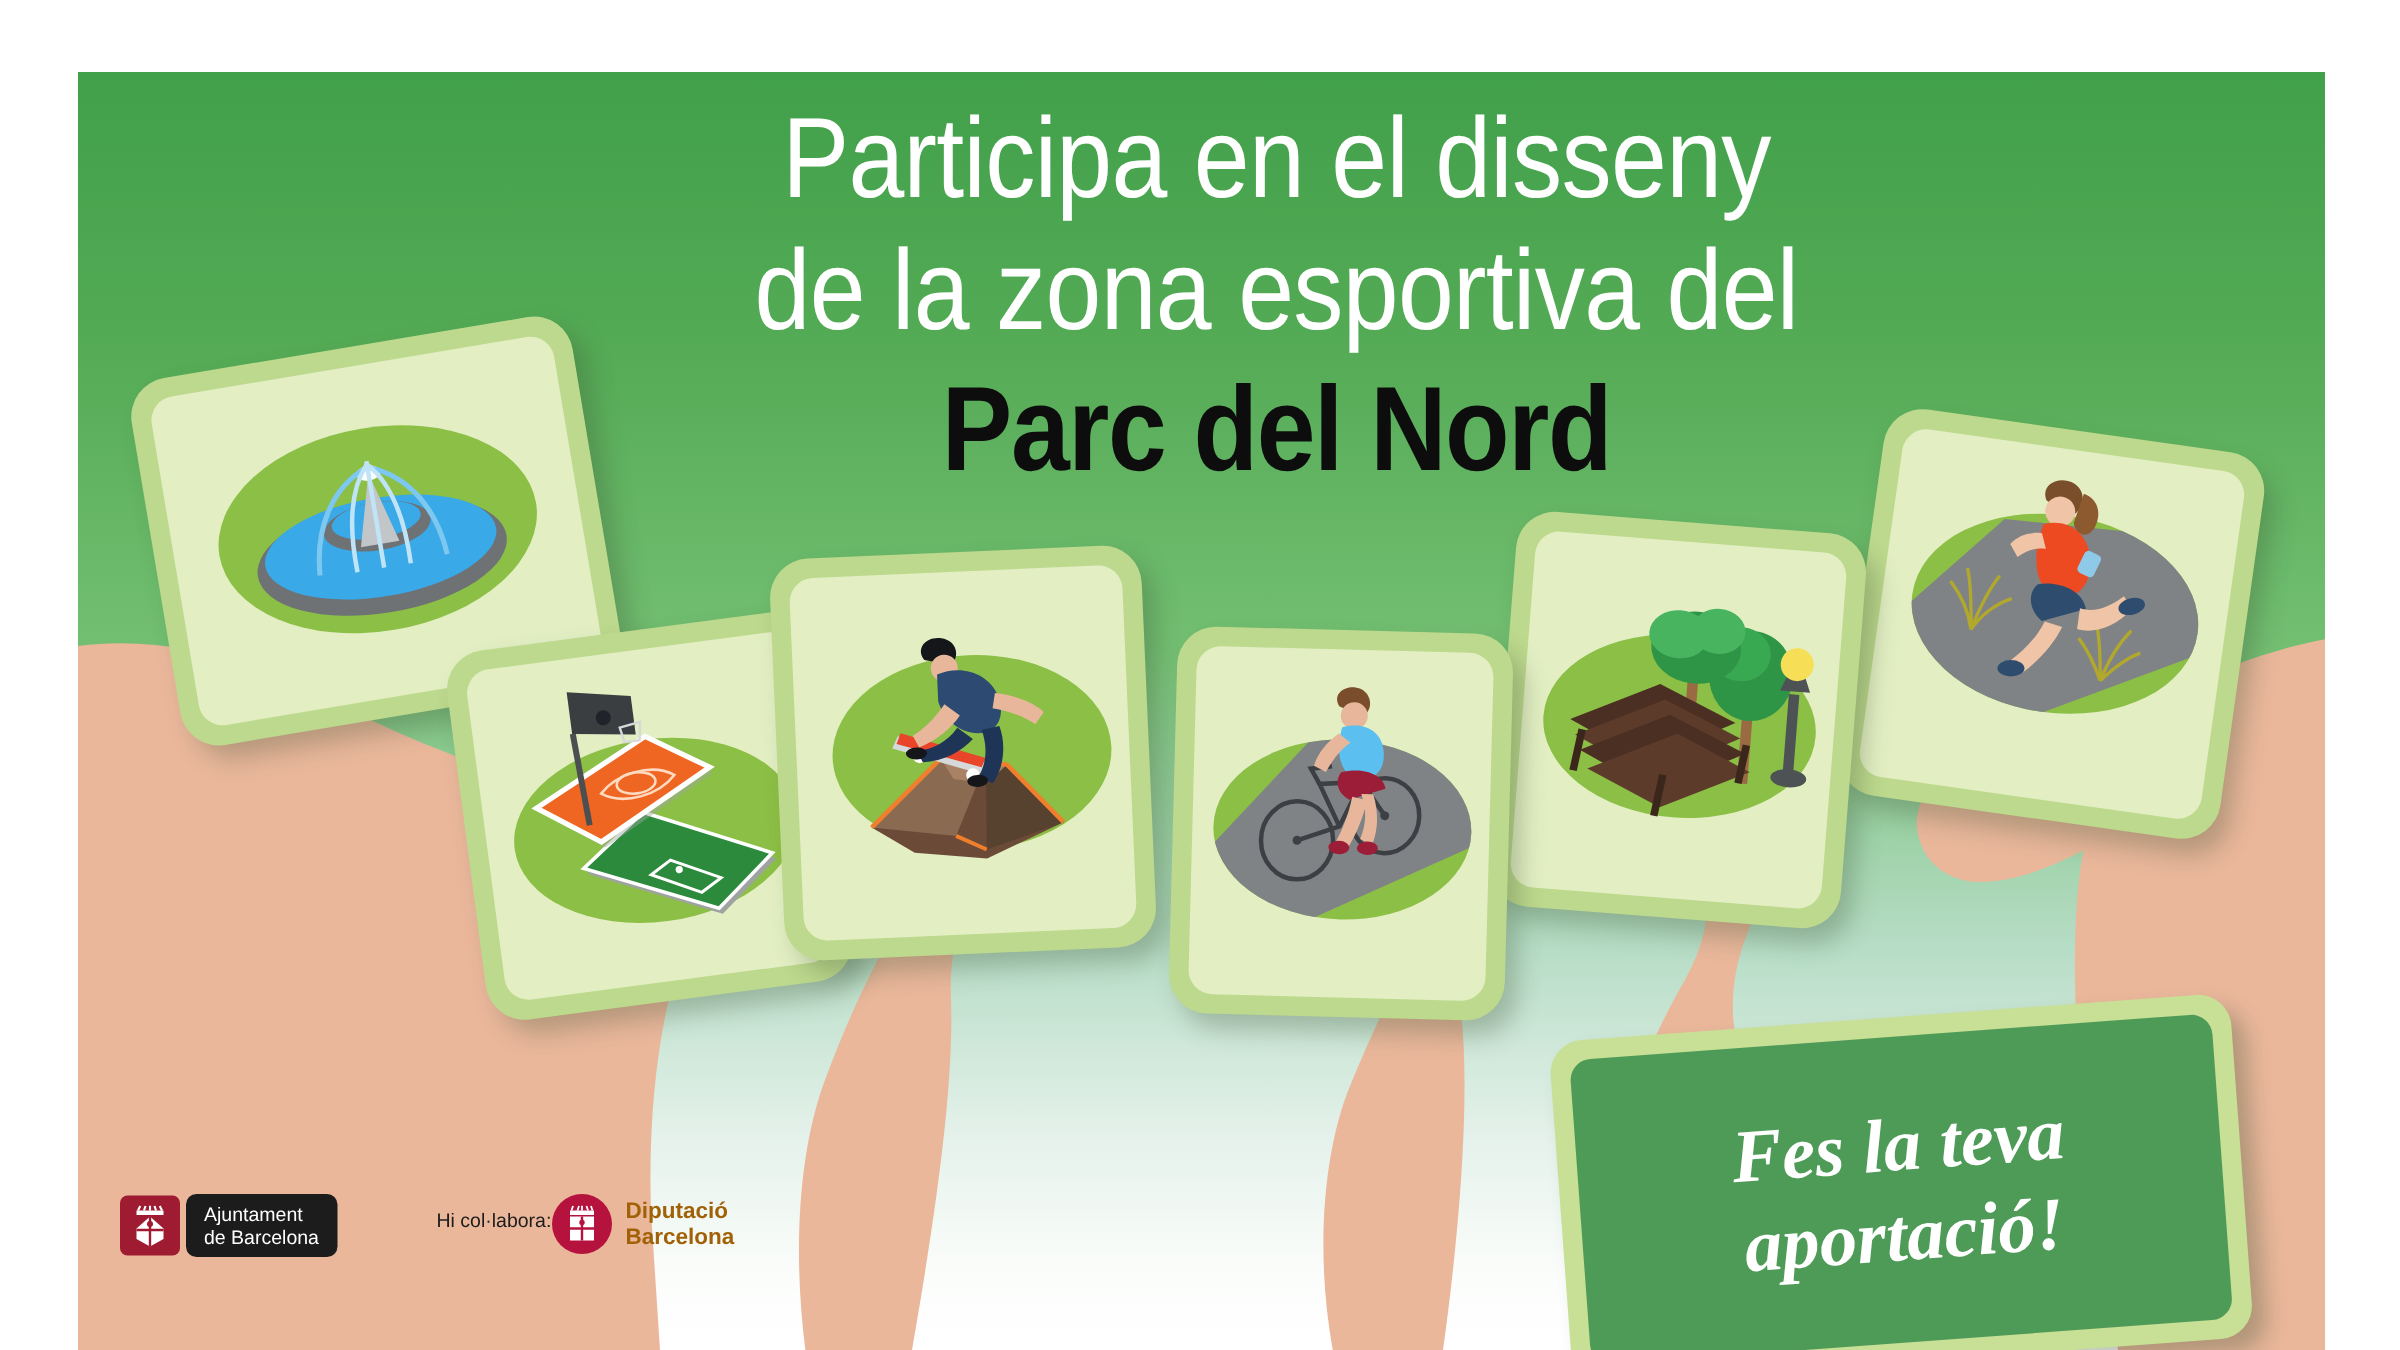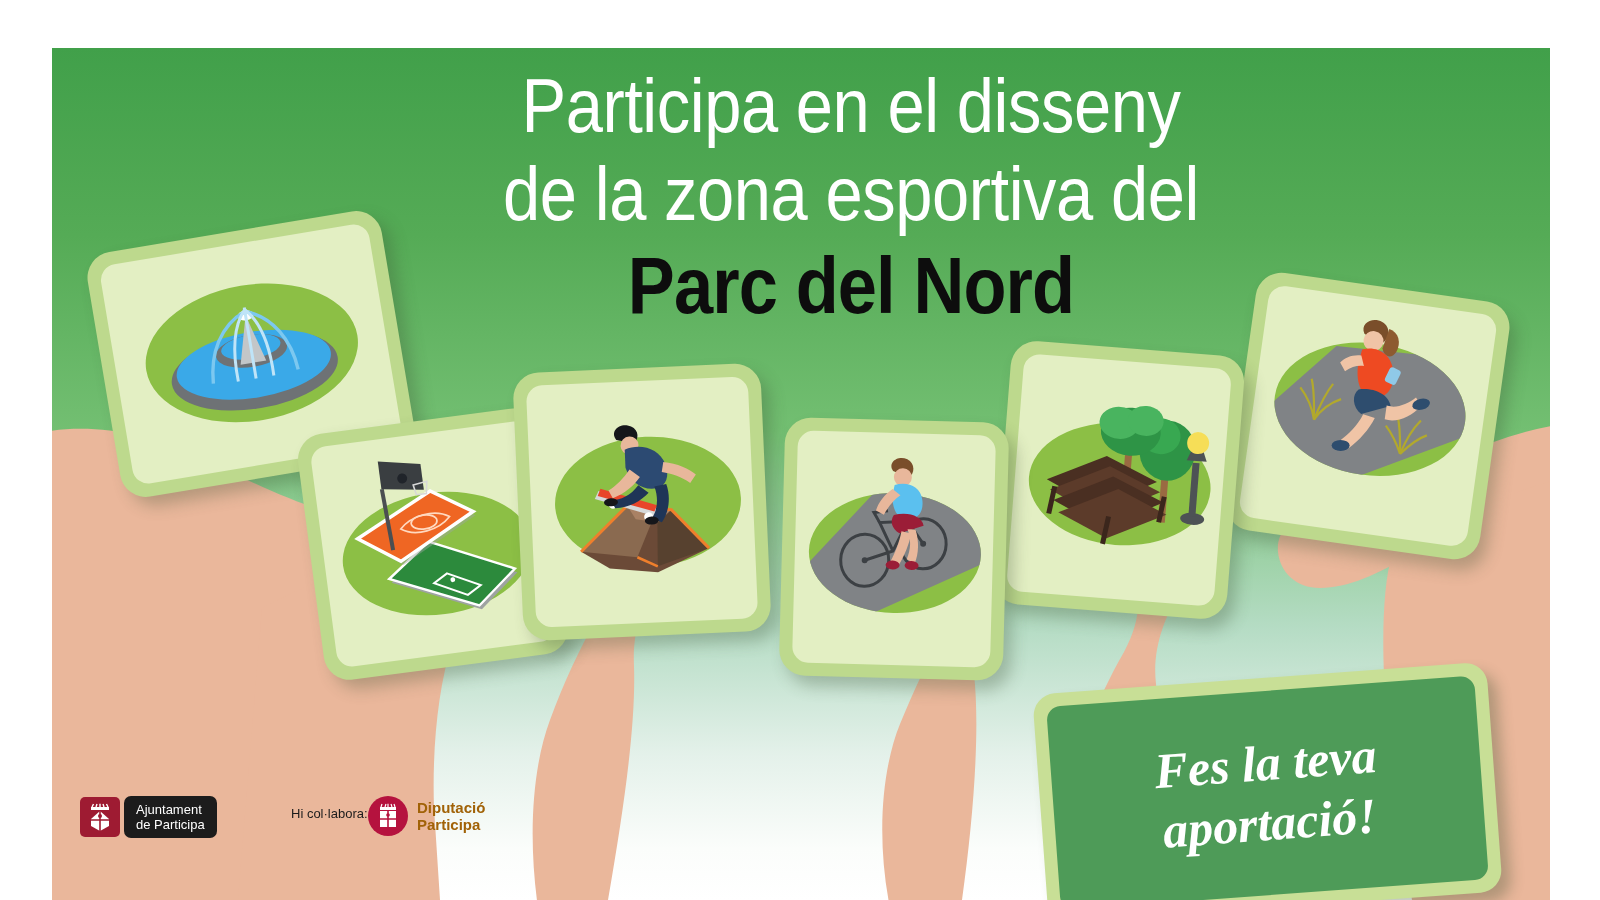--- a/index.html
+++ b/index.html
@@ -298,36 +298,36 @@
         <svg width="26" height="30" viewBox="0 0 26 30">
           <path d="M4 5 h18 v3 h-18 z" fill="#fff"></path>
           <path d="M5 5 l1.5-3 M9 5 l1-3 M13 5 l0-3.2 M17 5 l-1-3 M21 5 l-1.5-3" stroke="#fff" stroke-width="1.4"></path>
           <path d="M13 9 L22 17 L22 24 L13 29 L4 24 L4 17 Z" fill="#fff"></path>
           <path d="M13 9 L13 29 M4 18 L22 18" stroke="#9e1b32" stroke-width="1.6"></path>
           <circle cx="13" cy="14" r="2" fill="#9e1b32"></circle>
         </svg>
       </div>
       <div class="sab-name">
         <div>Ajuntament</div>
-        <div>de Participa</div>
+        <div>de Barcelona</div>
       </div>
     </div>
 
     <div class="logo-row" id="collab">Hi col·labora:</div>
 
     <div class="logo-row" id="dipu">
       <div class="dipu-circle">
         <svg width="26" height="28" viewBox="0 0 26 28">
           <path d="M5 5 h16 v3 h-16 z" fill="#fff"></path>
           <path d="M6 5 l1-3 M10 5 l1-3 M13 5 l0-3.2 M17 5 l-1-3 M20 5 l-1-3" stroke="#fff" stroke-width="1.2"></path>
           <rect x="5" y="9" width="16" height="16" fill="#fff"></rect>
           <path d="M13 9 L13 25 M5 17 L21 17" stroke="#b5123e" stroke-width="1.6"></path>
           <circle cx="13" cy="13" r="1.8" fill="#b5123e"></circle>
         </svg>
       </div>
       <div class="dipu-txt">
         <div>Diputació</div>
-        <div>Participa</div>
+        <div>Barcelona</div>
       </div>
     </div>
 
   </div>
 </div>
 
 </body></html>

